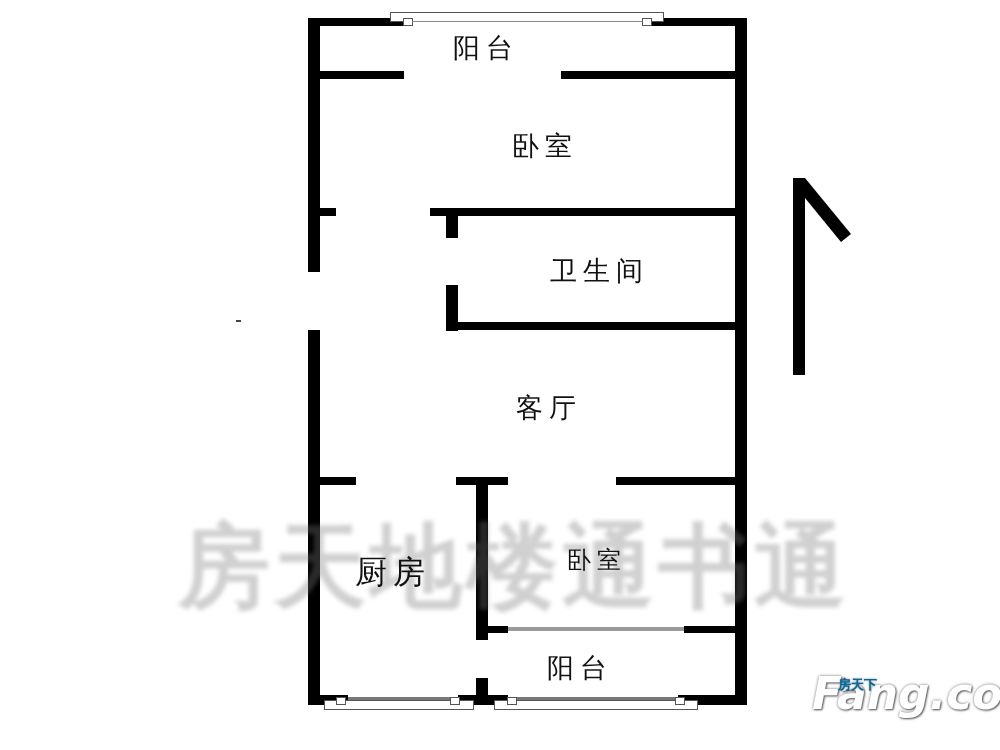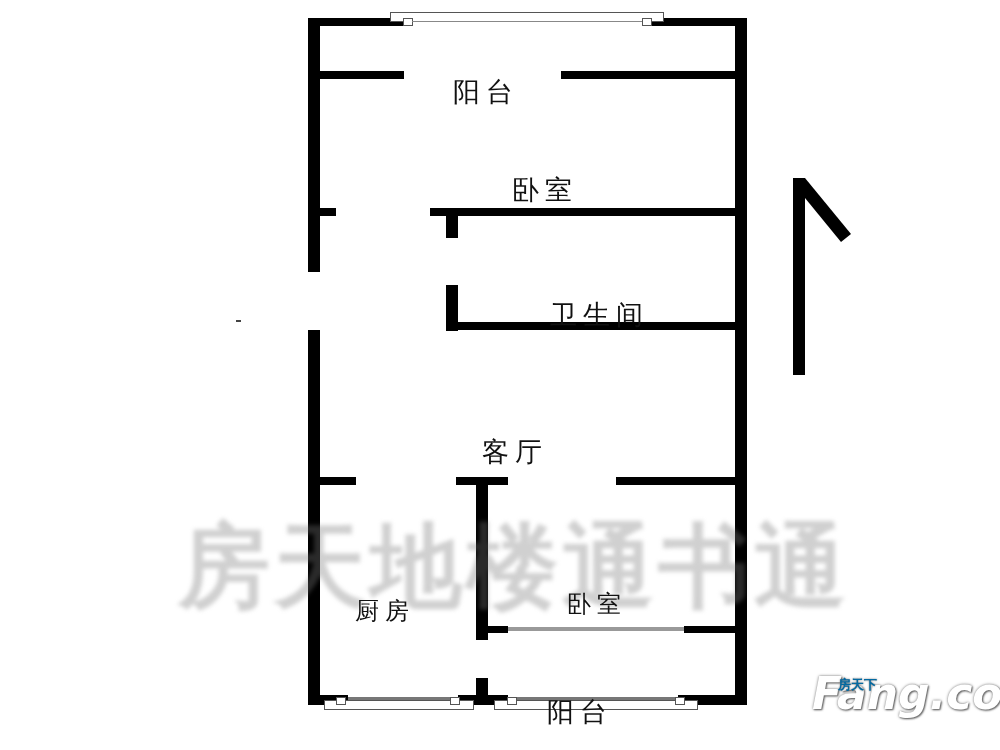--- a/index.html
+++ b/index.html
@@ -1,21 +1,21 @@
 <!DOCTYPE html>
 <html><head>
   <meta charset="utf-8">
   <style>
     html, body { margin:0; padding:0; background:#ffffff; }
     body { width:1000px; height:750px; position:relative; overflow:hidden; font-family:"DejaVu Sans", sans-serif; }
     .w { position:absolute; background:#000; }
     .win { position:absolute; background:#fff; border:1px solid #555; box-sizing:border-box; }
     .winline { position:absolute; background:#888; height:1px; }
     .sash { position:absolute; background:#fff; border:1px solid #555; box-sizing:border-box; width:10px; height:8px; }
-    .lbl { position:absolute; font-family:"DejaVu Serif", serif; font-size:27px; color:#111; letter-spacing:6px; white-space:nowrap;margin-top:44px; }
+    .lbl { position:absolute; font-family:"DejaVu Serif", serif; font-size:27px; color:#111; letter-spacing:6px; white-space:nowrap; }
     .wm { position:absolute; font-family:"DejaVu Sans", sans-serif; font-weight:bold; font-size:92px; color:rgba(120,120,120,0.35); filter:blur(2px); white-space:nowrap; letter-spacing:4px; }
     .logo { position:absolute; left:812px; top:668px; font-family:"DejaVu Sans", sans-serif; }
     .logo-f { font-size:44px; font-weight:bold; font-style:italic; color:#fff; text-shadow:0 0 3px #777, 1px 1px 2px #555; }
     .logo-cn { position:absolute; left:26px; top:8px; font-size:13px; color:#0369a1; text-shadow:0 0 2px #666; font-weight:bold; }
   </style>
 </head>
 <body>
 
 <div>
 
@@ -61,22 +61,22 @@
   <div class="w" style="left:348px;top:697px;width:102px;height:3px;background:#777;"></div>
   <div class="w" style="left:517px;top:697px;width:158px;height:3px;background:#777;"></div>
 
   <div class="w" style="left:236px;top:320px;width:5px;height:2px;background:#444;"></div>
 
   <div class="wm" style="left:178px;top:505px;">房天地楼通书通</div>
 
   <div class="lbl" style="left:453px;top:30px;">阳台</div>
   <div class="lbl" style="left:512px;top:128px;">卧室</div>
   <div class="lbl" style="left:550px;top:253px;">卫生间</div>
-  <div class="lbl" style="left:482px;top:390px;">客厅</div>
-  <div class="lbl" style="left:355px;top:551px;font-size:24px;">厨房</div>
+  <div class="lbl" style="left:516px;top:390px;">客厅</div>
+  <div class="lbl" style="left:355px;top:551px;font-size:32px;">厨房</div>
   <div class="lbl" style="left:567px;top:544px;font-size:24px;">卧室</div>
   <div class="lbl" style="left:547px;top:650px;">阳台</div>
 
   <svg style="position:absolute;left:785px;top:170px;" width="80" height="210" viewBox="0 0 80 210">
     <polygon points="8,8 20,8 20,205 8,205" fill="#000"></polygon>
     <polygon points="8,8 20,8 66,64 56,72 20,28" fill="#000"></polygon>
   </svg>
 
   <div class="logo">
     <span class="logo-f">Fang.com</span>

